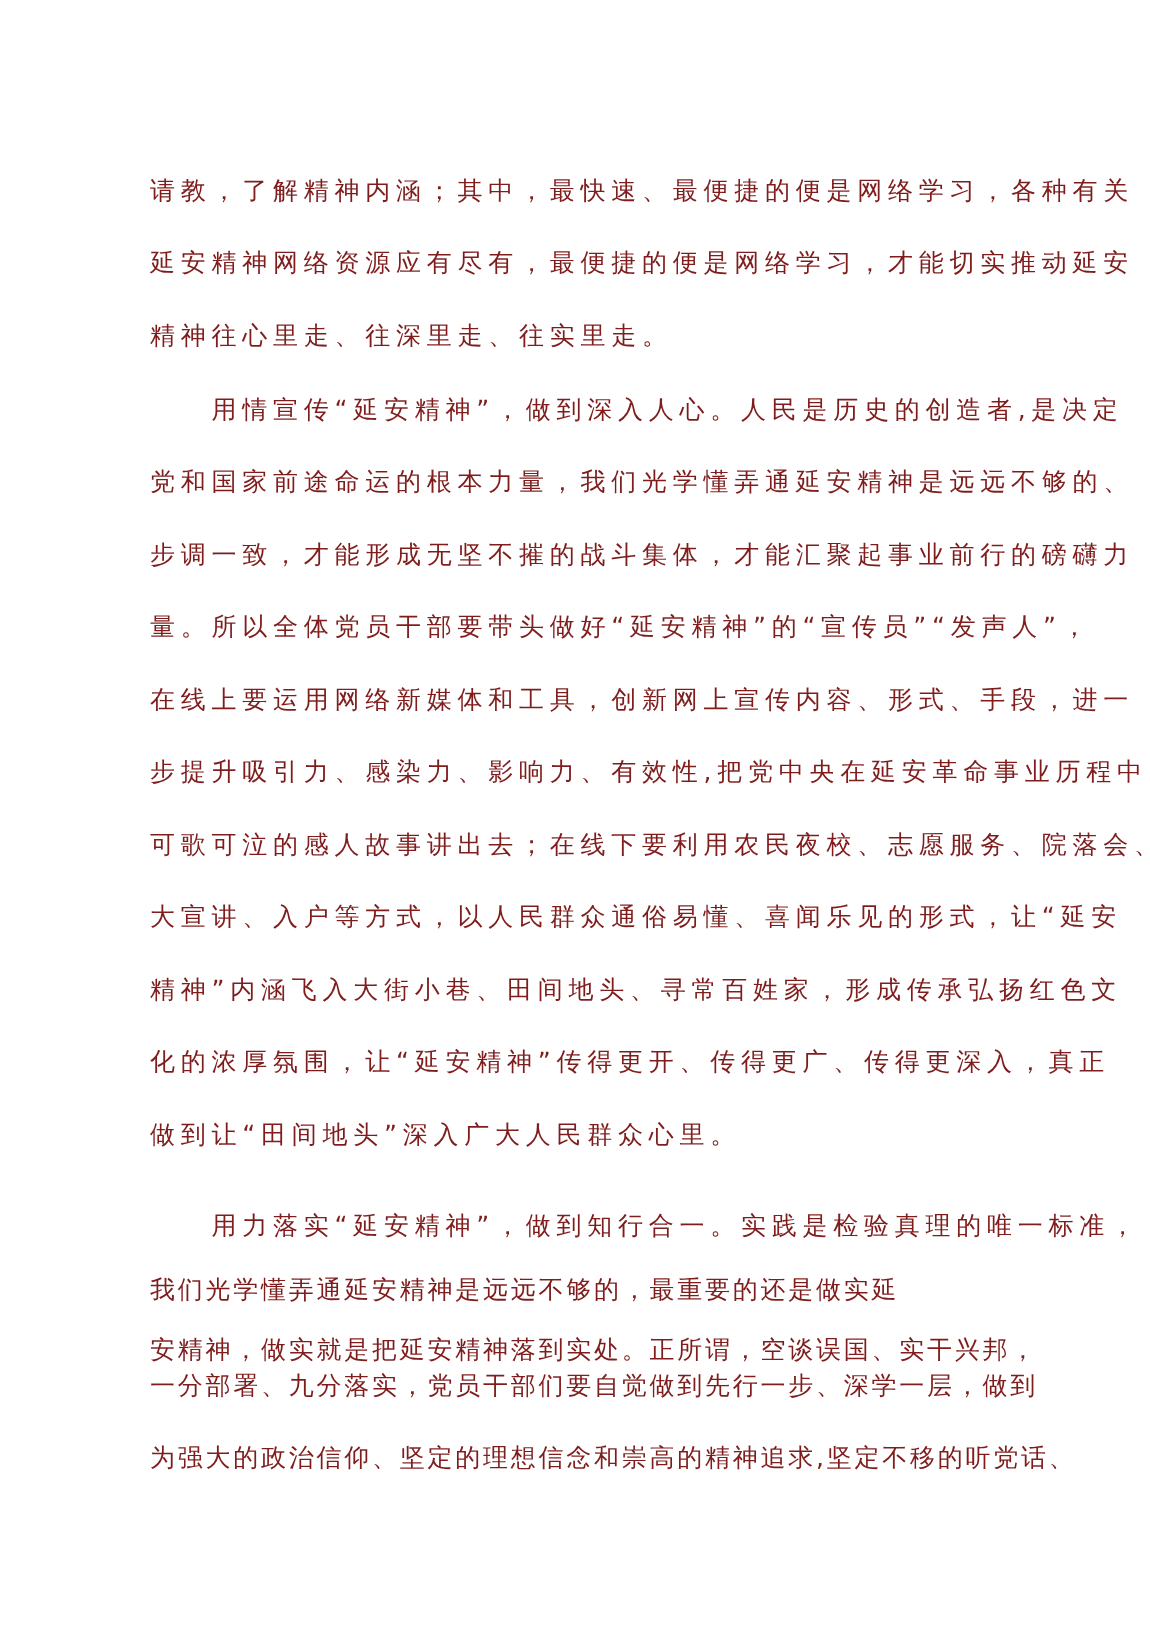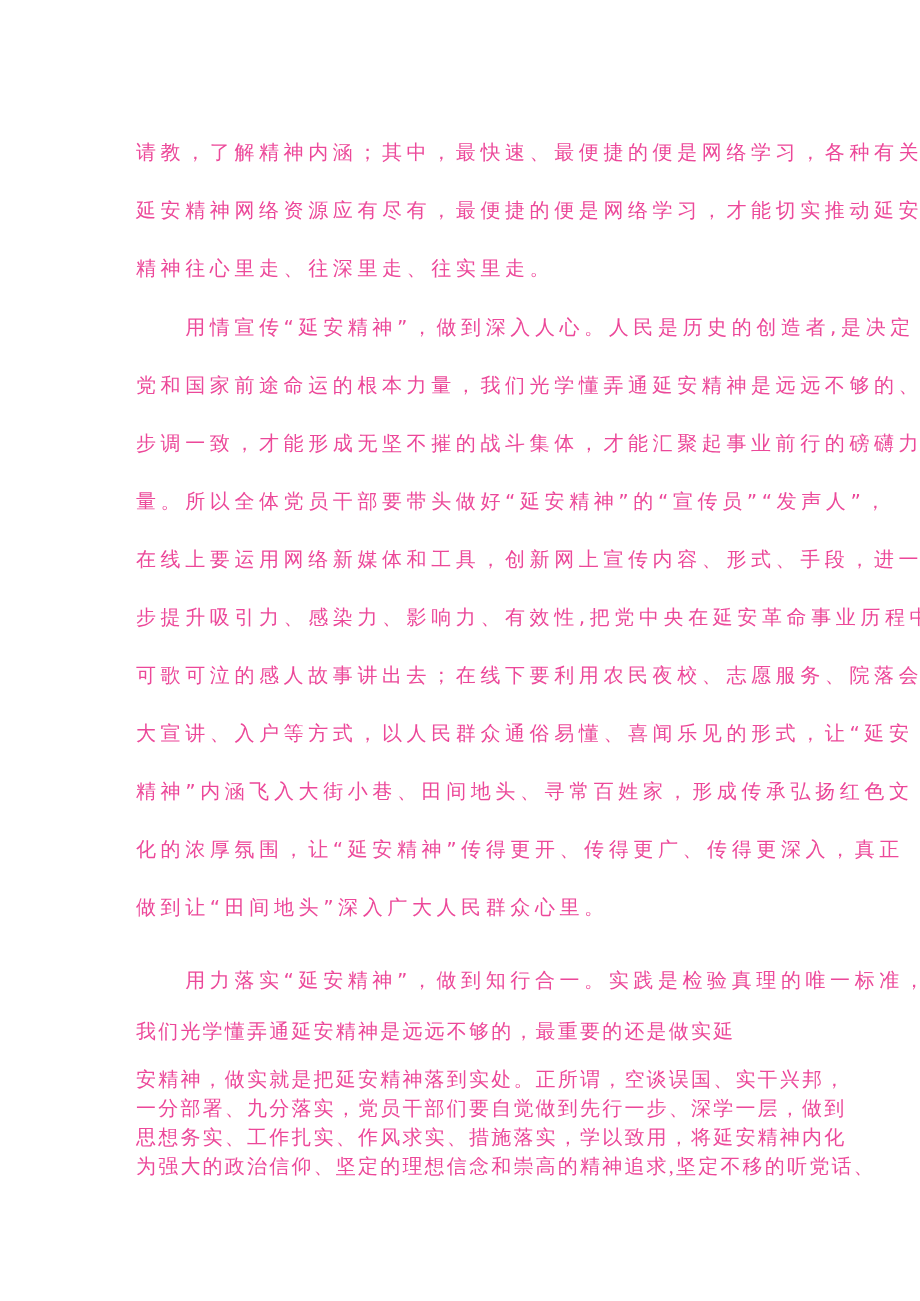--- a/index.html
+++ b/index.html
@@ -16,32 +16,31 @@
       color: #1a1a1a;
     }
     .page {
       position: absolute;
       left: 0; top: 0;
       width: 920px; height: 1301px;
       background: #ffffff;
     }
     .line {
       position: absolute;
-      left: 136px;
+      left: 120px;
       width: 680px;
       white-space: nowrap;
       font-size: 20px;
       line-height: 24px;
       letter-spacing: 4.6px;
-      color: #ec4899;
+      color: #7f1d1d;
     }
     .line.tight {
       letter-spacing: 2.2px;
       font-size: 20px;
-      font-family: Liberation Serif, serif;
     }
   </style>
 </head>
 <body>
 
 <div class="page">
   <div class="line" style="top:140px">请教，了解精神内涵；其中，最快速、最便捷的便是网络学习，各种有关</div>
   <div class="line" style="top:198px">延安精神网络资源应有尽有，最便捷的便是网络学习，才能切实推动延安</div>
   <div class="line" style="top:256px">精神往心里走、往深里走、往实里走。</div>
   <div class="line" style="top:315px">　　用情宣传“延安精神”，做到深入人心。人民是历史的创造者,是决定</div>
@@ -52,15 +51,14 @@
   <div class="line" style="top:605px">步提升吸引力、感染力、影响力、有效性,把党中央在延安革命事业历程中</div>
   <div class="line" style="top:663px">可歌可泣的感人故事讲出去；在线下要利用农民夜校、志愿服务、院落会、</div>
   <div class="line" style="top:721px">大宣讲、入户等方式，以人民群众通俗易懂、喜闻乐见的形式，让“延安</div>
   <div class="line" style="top:779px">精神”内涵飞入大街小巷、田间地头、寻常百姓家，形成传承弘扬红色文</div>
   <div class="line" style="top:837px">化的浓厚氛围，让“延安精神”传得更开、传得更广、传得更深入，真正</div>
   <div class="line" style="top:895px">做到让“田间地头”深入广大人民群众心里。</div>
   <div class="line" style="top:968px">　　用力落实“延安精神”，做到知行合一。实践是检验真理的唯一标准，</div>
   <div class="line tight" style="top:1019px">我们光学懂弄通延安精神是远远不够的，最重要的还是做实延</div>
   <div class="line tight" style="top:1096px">一分部署、九分落实，党员干部们要自觉做到先行一步、深学一层，做到</div>
   <div class="line tight" style="top:1067px">安精神，做实就是把延安精神落到实处。正所谓，空谈误国、实干兴邦，</div>
-  <div class="line tight" style="top:1125px">思想务实、工作扎实、作风求实、措施落实，学以致用，将延安精神内化</div>
   <div class="line tight" style="top:1154px">为强大的政治信仰、坚定的理想信念和崇高的精神追求,坚定不移的听党话、</div>
 </div>
 
 </body></html>

